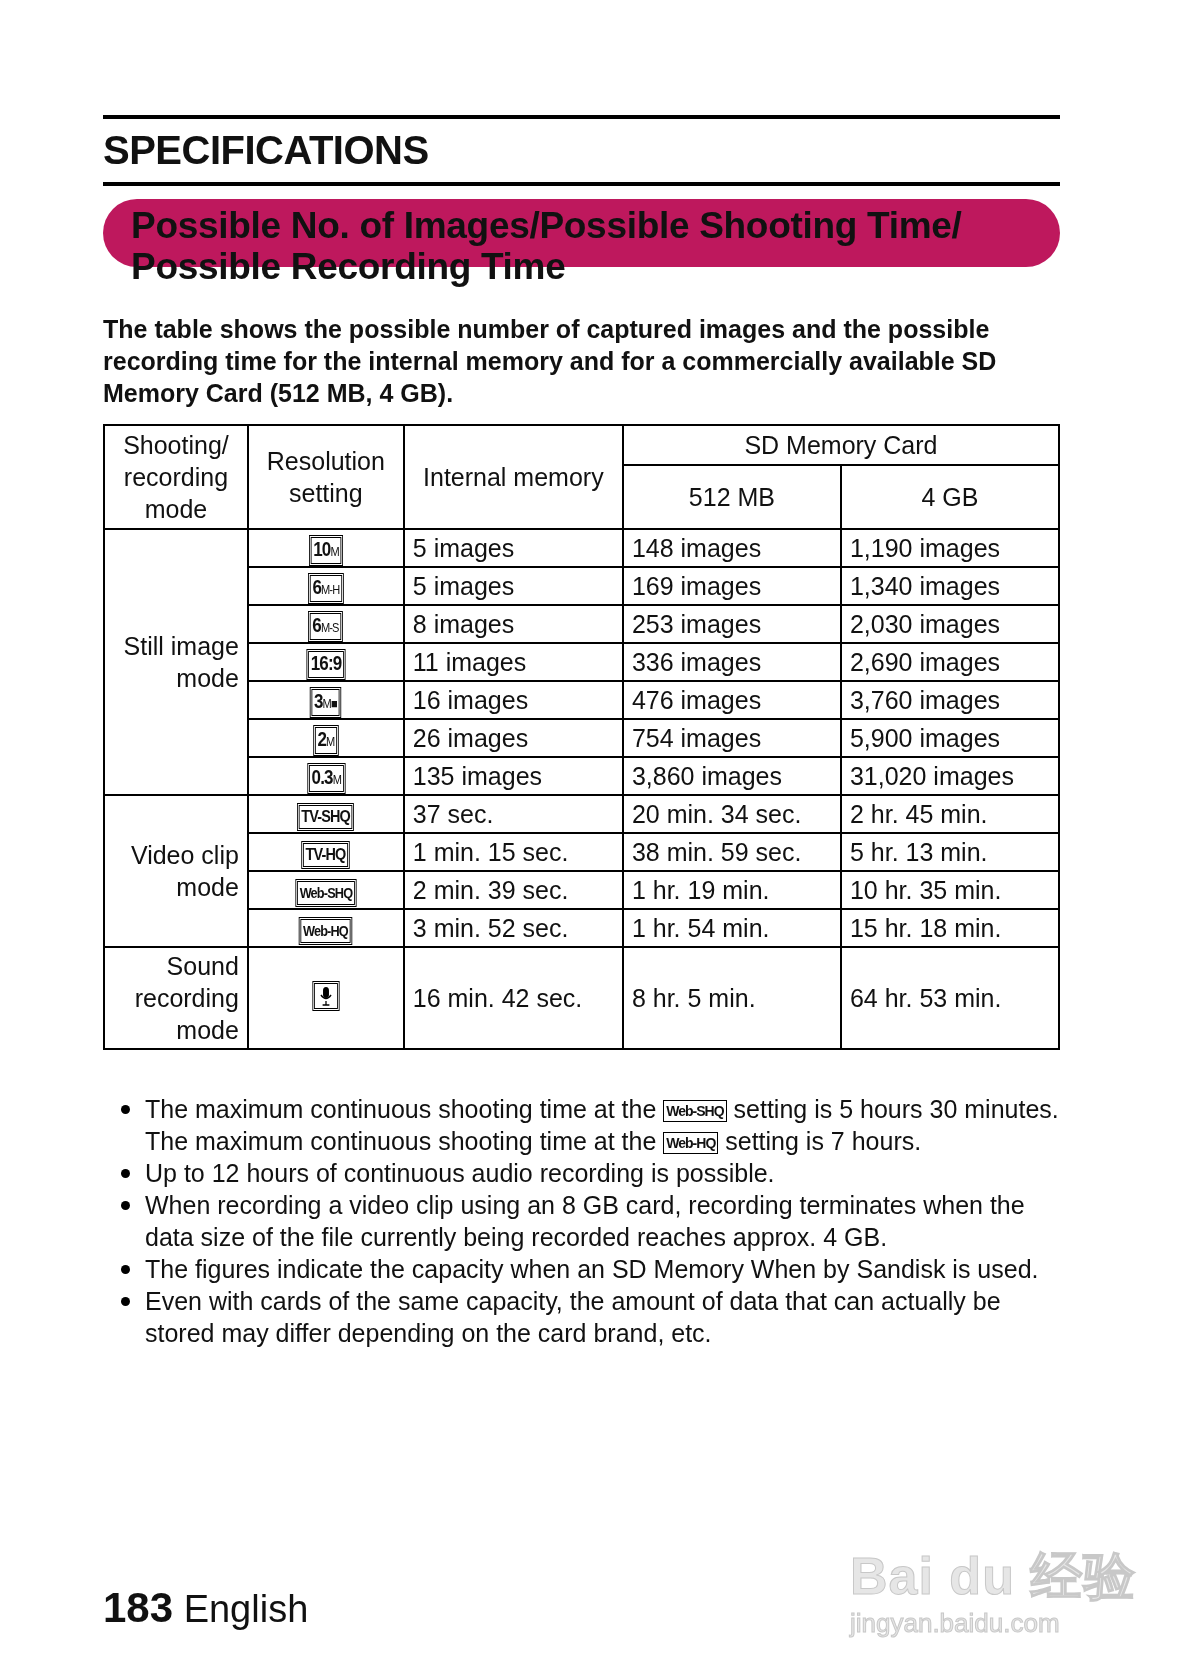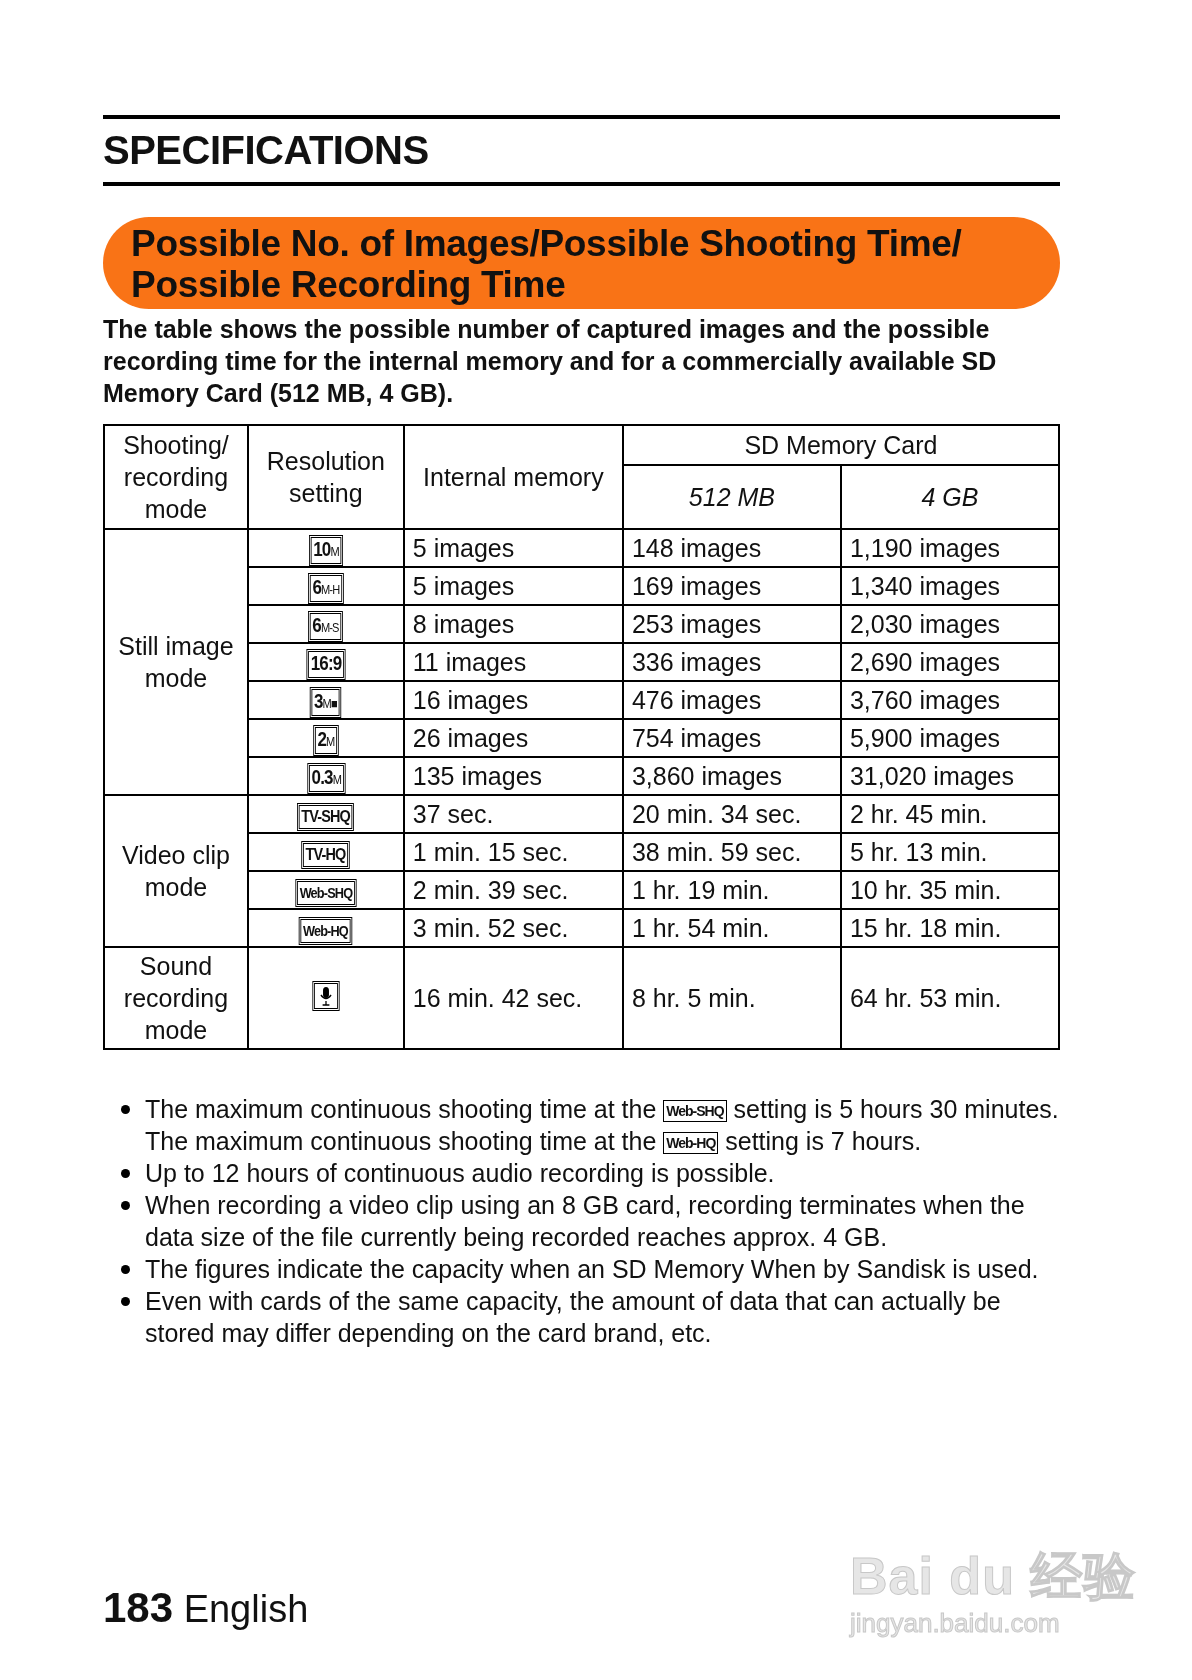--- a/index.html
+++ b/index.html
@@ -12,22 +12,22 @@
   .rule { position: absolute; left: 0; width: 957px; height: 4px; background: #000; }
   .rule.top { top: 115px; }
   .rule.bottom { top: 182px; }
 
   .section-title {
     position: absolute; top: 128px; left: 0;
     font-size: 40px; font-weight: bold; letter-spacing: -0.5px;
   }
 
   .banner {
-    position: absolute; top: 217px; left: 0; width: 957px; height: 92px;
-    background: #f97316; border-radius: 46px;
+    position: absolute; top: 199px; left: 0; width: 957px; height: 68px;
+    background: #be185d; border-radius: 46px;
   }
   .banner-title {
     position: absolute; left: 28px; top: 6px;
     font-size: 37px; font-weight: bold; line-height: 41px; letter-spacing: -0.3px;
   }
 
   .intro {
     position: absolute; top: 313px; left: 0; width: 957px;
     font-size: 25px; font-weight: bold; line-height: 32px;
   }
@@ -36,23 +36,23 @@
     position: absolute; top: 424px; left: 0; width: 957px;
     border-collapse: collapse; font-size: 25px;
   }
   table.spec td, table.spec th {
     border: 2px solid #000; font-weight: normal; padding: 0 8px;
   }
   table.spec th { text-align: center; line-height: 32px; }
   .c1 { width: 132px; } .c2 { width: 143px; } .c3 { width: 201px; }
   .c4 { width: 200px; } .c5 { width: 200px; }
   tr.hdr1 th { height: 38px; }
-  tr.hdr2 th { height: 62px; font-style: italic; }
+  tr.hdr2 th { height: 62px; }
   tr.row td { height: 36px; }
-  td.mode { text-align: center; line-height: 32px; margin-top: 36px; }
+  td.mode { text-align: right; line-height: 32px; margin-top: 36px; }
   td.icon { text-align: center; }
   td.num { white-space: nowrap; }
   tr.sound td { height: 100px; }
 
   .res-icon {
     display: inline-block; border: 1.5px solid #000; outline: 1px solid #000; outline-offset: 1px;
     font-family: "Liberation Sans", sans-serif; font-weight: bold; font-size: 20px;
     line-height: 22px; padding: 0 2px; letter-spacing: -1px; transform: scaleX(0.85);
     background: #fff;
   }

